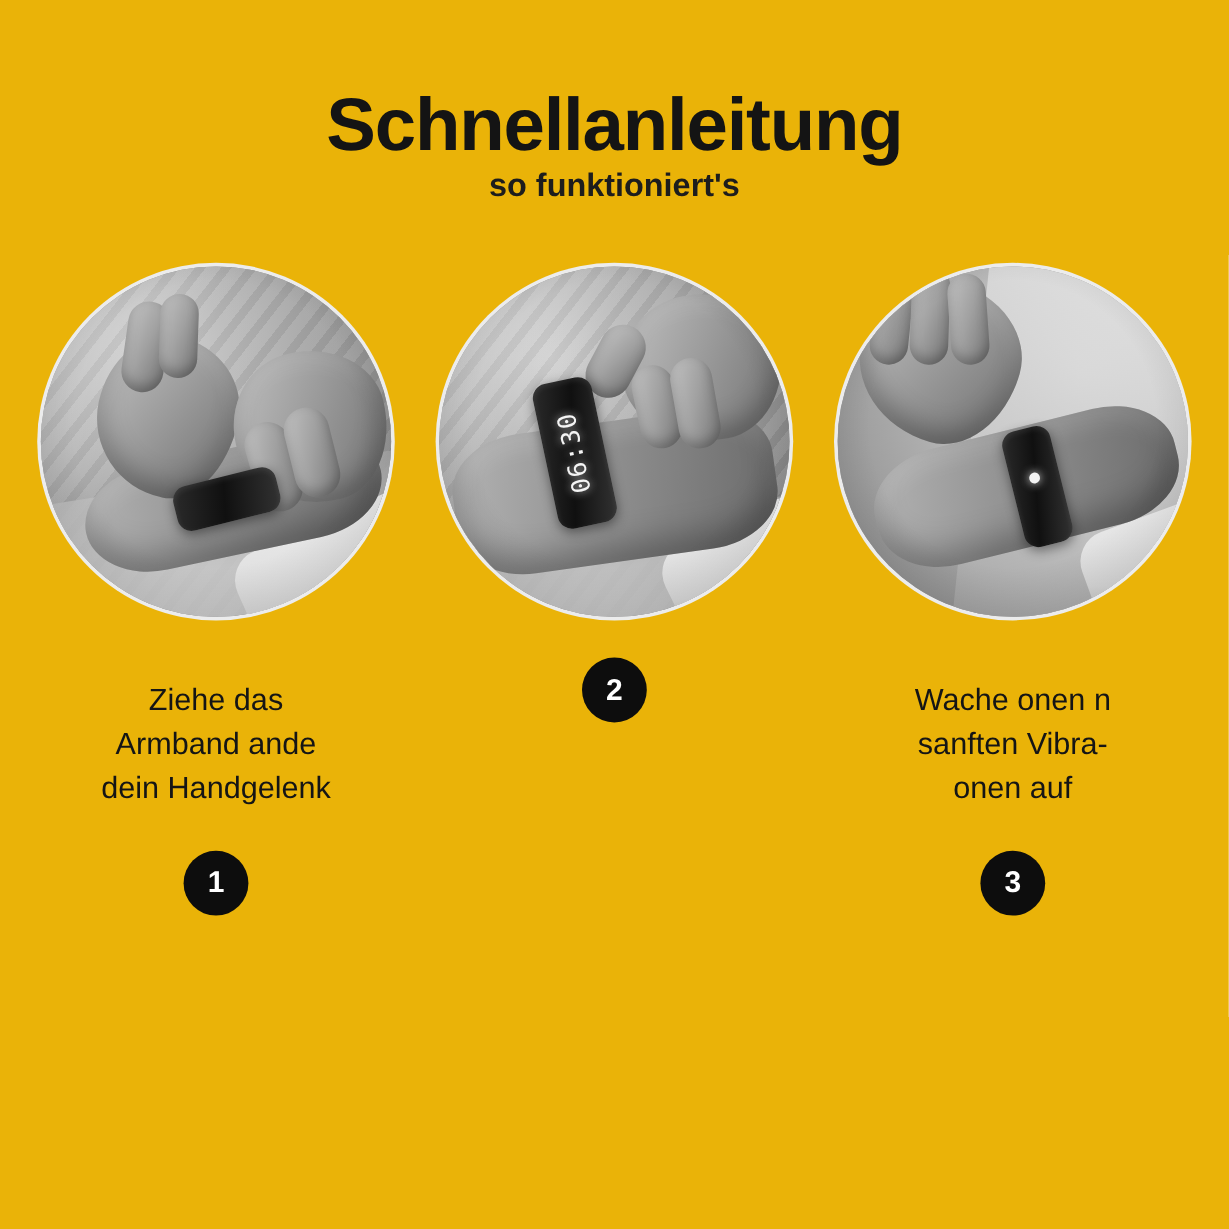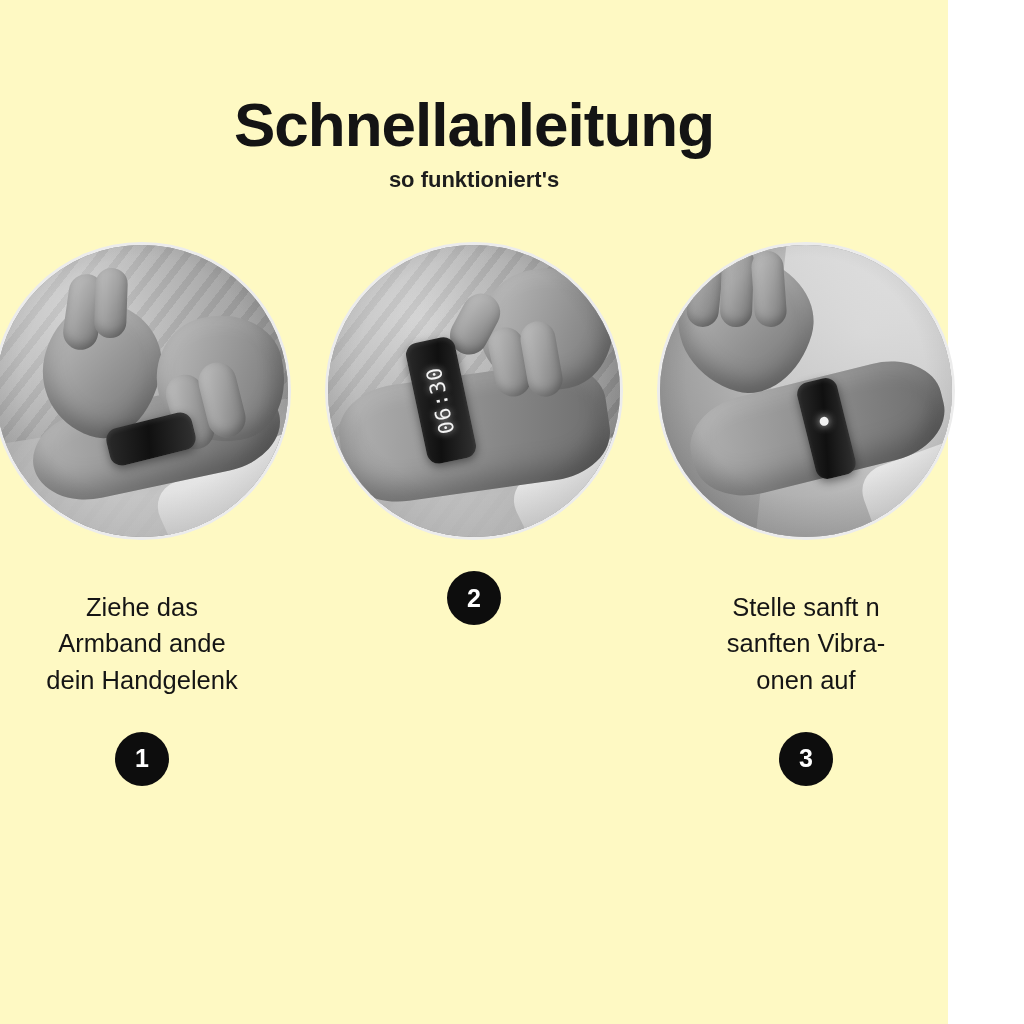--- a/index.html
+++ b/index.html
@@ -10,42 +10,42 @@
   body {
     width: 1024px;
     height: 1024px;
     font-family: "Liberation Sans", sans-serif;
     color: #131313;
     overflow: hidden;
     position: relative;
   }
 
   .page {
-    width: 948px;
+    width: 1024px;
     height: 1024px;
-    background: #fef9c3;
+    background: #eab308;
     display: flex;
     flex-direction: column;
     align-items: center;
     box-sizing: border-box;
-    padding-top: 92px;
+    padding-top: 72px;
   }
 
   .title {
     font-size: 62px;
     font-weight: 700;
     letter-spacing: -1px;
     line-height: 1.05;
     color: #141414;
     text-align: center;
   }
 
   .subtitle {
-    margin-top: 10px;
-    font-size: 22px;
+    margin-top: 2px;
+    font-size: 27px;
     font-weight: 600;
     color: #1d1d1d;
     text-align: center;
   }
 
   .steps {
     margin-top: 52px;
     width: 1024px;
     display: flex;
     justify-content: center;
@@ -249,20 +249,20 @@
         <div class="finger" style="left:21%;top:0%;width:11%;height:28%;transform:rotate(2deg);"></div>
         <div class="finger" style="left:32%;top:2%;width:11%;height:26%;transform:rotate(-4deg);"></div>
 
         <div class="band" style="left:50%;top:46%;width:14%;height:34%;transform:rotate(-14deg);">
           <div class="dot-led" style="left:50%;top:42%;transform:translate(-50%,-50%);"></div>
           <div class="screen"></div>
         </div>
         <div class="vignette"></div>
       </div>
 
-      <div class="caption">Stelle sanft n
+      <div class="caption">Wache onen n
 sanften Vibra-
 onen auf</div>
       <div class="badge">3</div>
     </div>
 
   </div>
 </div>
 
 </body></html>

